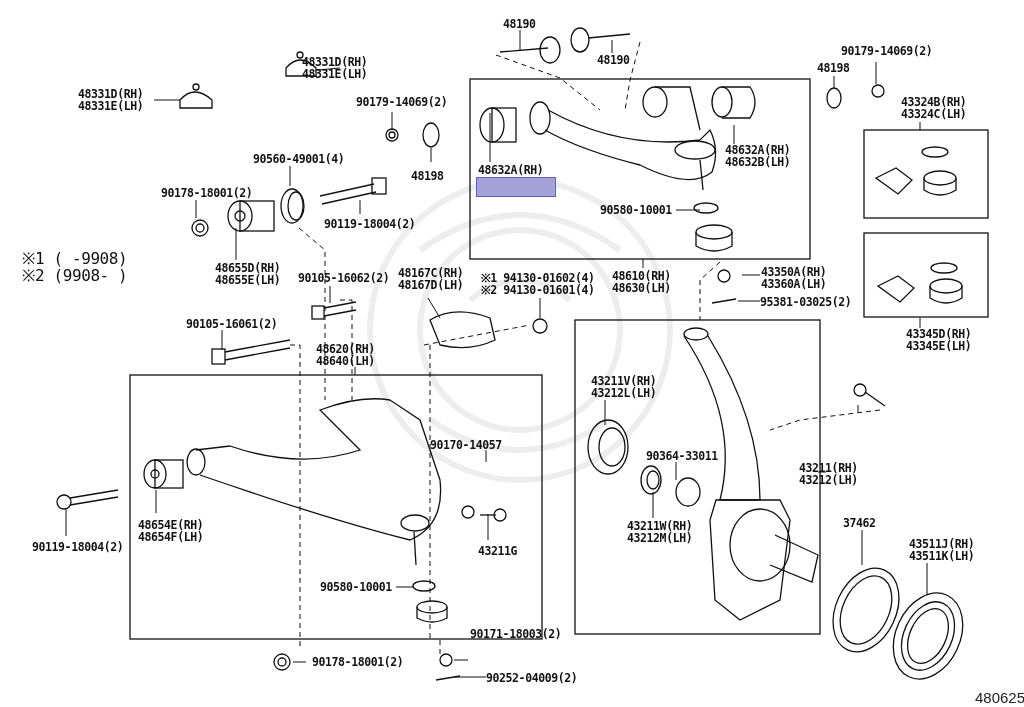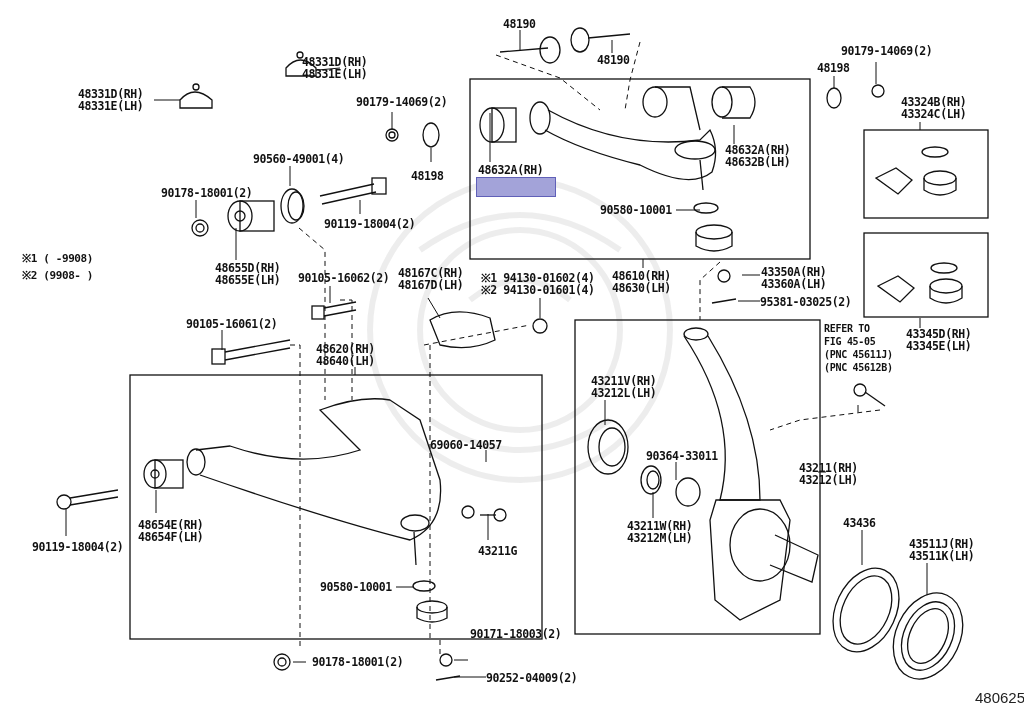--- a/index.html
+++ b/index.html
@@ -1,21 +1,21 @@
 <!DOCTYPE html>
 <html><head>
 <meta charset="utf-8">
 <style>
   html, body { margin: 0; padding: 0; background: #ffffff; }
   #stage { position: relative; width: 1024px; height: 707px; overflow: hidden; background: #ffffff; font-family: "DejaVu Sans Mono", "Liberation Mono", monospace; color: #111; }
   svg#art { position: absolute; left: 0; top: 0; width: 1024px; height: 707px; }
-  .lbl { position: absolute; font-size: 11.5px; font-weight: bold; line-height: 12px; letter-spacing: -0.4px; white-space: nowrap; color: #111; }
+  .lbl { position: absolute; font-size: 11.5px; font-weight: bold; line-height: 12px; letter-spacing: -0.4px; white-space: nowrap; color: #111; text-align: right; }
   .lbl span { display: block; }
   .lbl.small { font-size: 10px; line-height: 13px; letter-spacing: -0.3px; }
-  .lbl.notes { font-size: 11px; line-height: 14px; font-weight: bold; }
+  .lbl.notes { font-size: 16px; line-height: 14px; font-weight: normal; }
   .hl { position: absolute; background: #a3a3d9; border: 1px solid #6060b8; box-sizing: border-box; cursor: pointer; }
   .fig-id { position: absolute; font-family: Liberation Sans, sans-serif; font-size: 15px; color: #222; letter-spacing: 0; }
   .part { cursor: pointer; }
 </style>
 </head>
 <body>
 
 <div id="stage">
 
   <svg id="art" viewBox="0 0 1024 707" fill="none" stroke="#111" stroke-width="1.3">
@@ -321,53 +321,47 @@
     </div>
   <div class="lbl" style="left:761px;top:266px">
       <span>43350A(RH)</span>
       <span>43360A(LH)</span>
     </div>
   <div class="lbl" style="left:760px;top:296px">95381-03025(2)</div>
   <div class="lbl" style="left:906px;top:328px">
       <span>43345D(RH)</span>
       <span>43345E(LH)</span>
     </div>
-  <div class="lbl small" style="left:824px;top:322px">
-    <span>REFER TO</span>
-    <span>FIG 45-05</span>
-    <span>(PNC 45611J)</span>
-    <span>(PNC 45612B)</span>
-  </div>
   <div class="lbl" style="left:186px;top:318px">90105-16061(2)</div>
   <div class="lbl" style="left:316px;top:343px">
       <span>48620(RH)</span>
       <span>48640(LH)</span>
     </div>
   <div class="lbl" style="left:591px;top:375px">
       <span>43211V(RH)</span>
       <span>43212L(LH)</span>
     </div>
   <div class="lbl" style="left:646px;top:450px">90364-33011</div>
   <div class="lbl" style="left:627px;top:520px">
       <span>43211W(RH)</span>
       <span>43212M(LH)</span>
     </div>
   <div class="lbl" style="left:799px;top:462px">
       <span>43211(RH)</span>
       <span>43212(LH)</span>
     </div>
-  <div class="lbl" style="left:430px;top:439px">69060-14057</div>
+  <div class="lbl" style="left:430px;top:439px">90170-14057</div>
   <div class="lbl" style="left:478px;top:545px">43211G</div>
   <div class="lbl" style="left:138px;top:519px">
       <span>48654E(RH)</span>
       <span>48654F(LH)</span>
     </div>
   <div class="lbl" style="left:32px;top:541px">90119-18004(2)</div>
   <div class="lbl" style="left:320px;top:581px">90580-10001</div>
-  <div class="lbl" style="left:843px;top:517px">43436</div>
+  <div class="lbl" style="left:843px;top:517px">37462</div>
   <div class="lbl" style="left:909px;top:538px">
       <span>43511J(RH)</span>
       <span>43511K(LH)</span>
     </div>
   <div class="lbl" style="left:312px;top:656px">90178-18001(2)</div>
   <div class="lbl" style="left:470px;top:628px">90171-18003(2)</div>
   <div class="lbl" style="left:486px;top:672px">90252-04009(2)</div>
 
   <div class="fig-id" style="left:975px;top:689px">480625I</div>
 </div>

